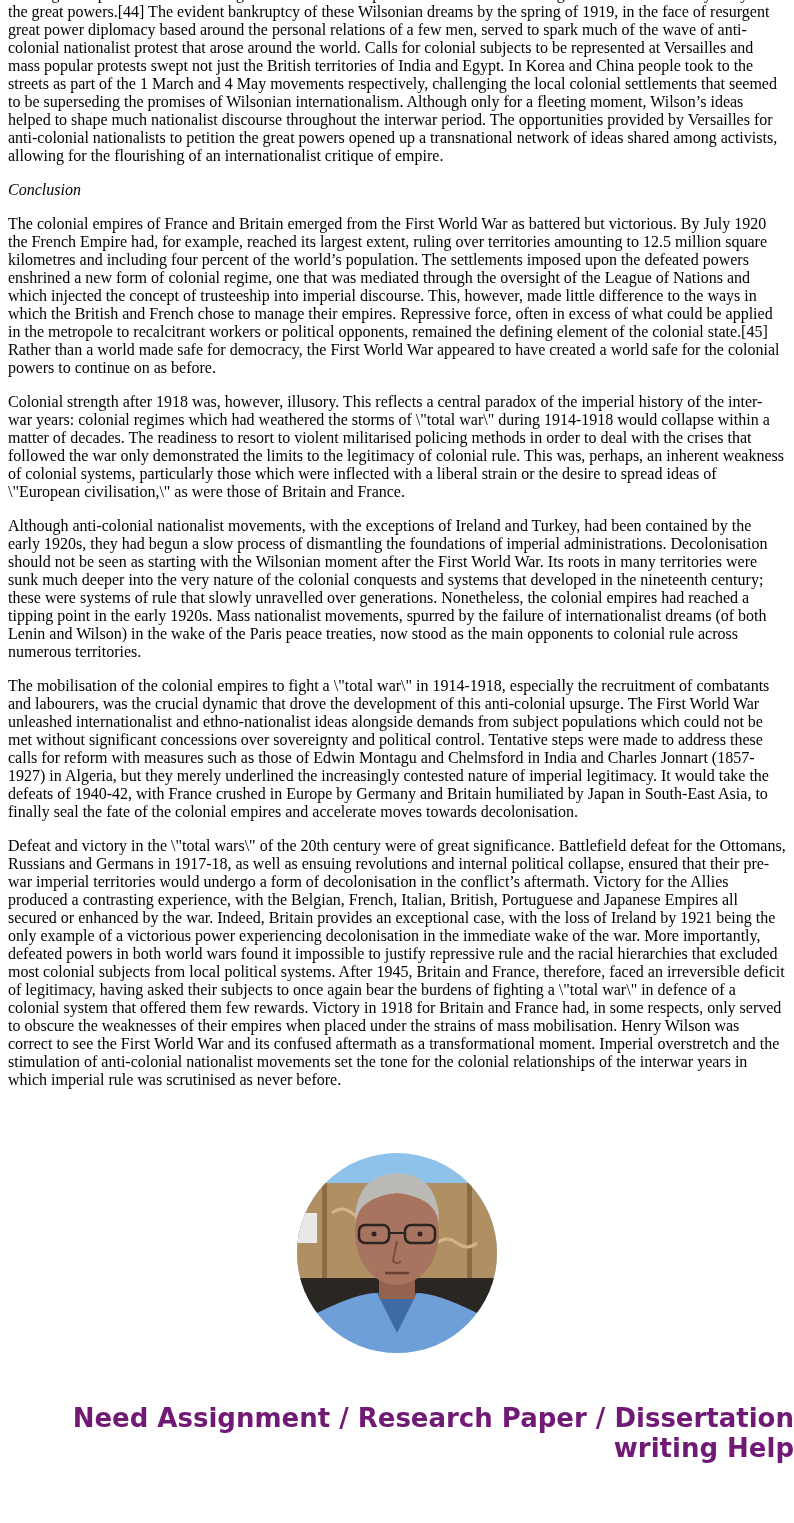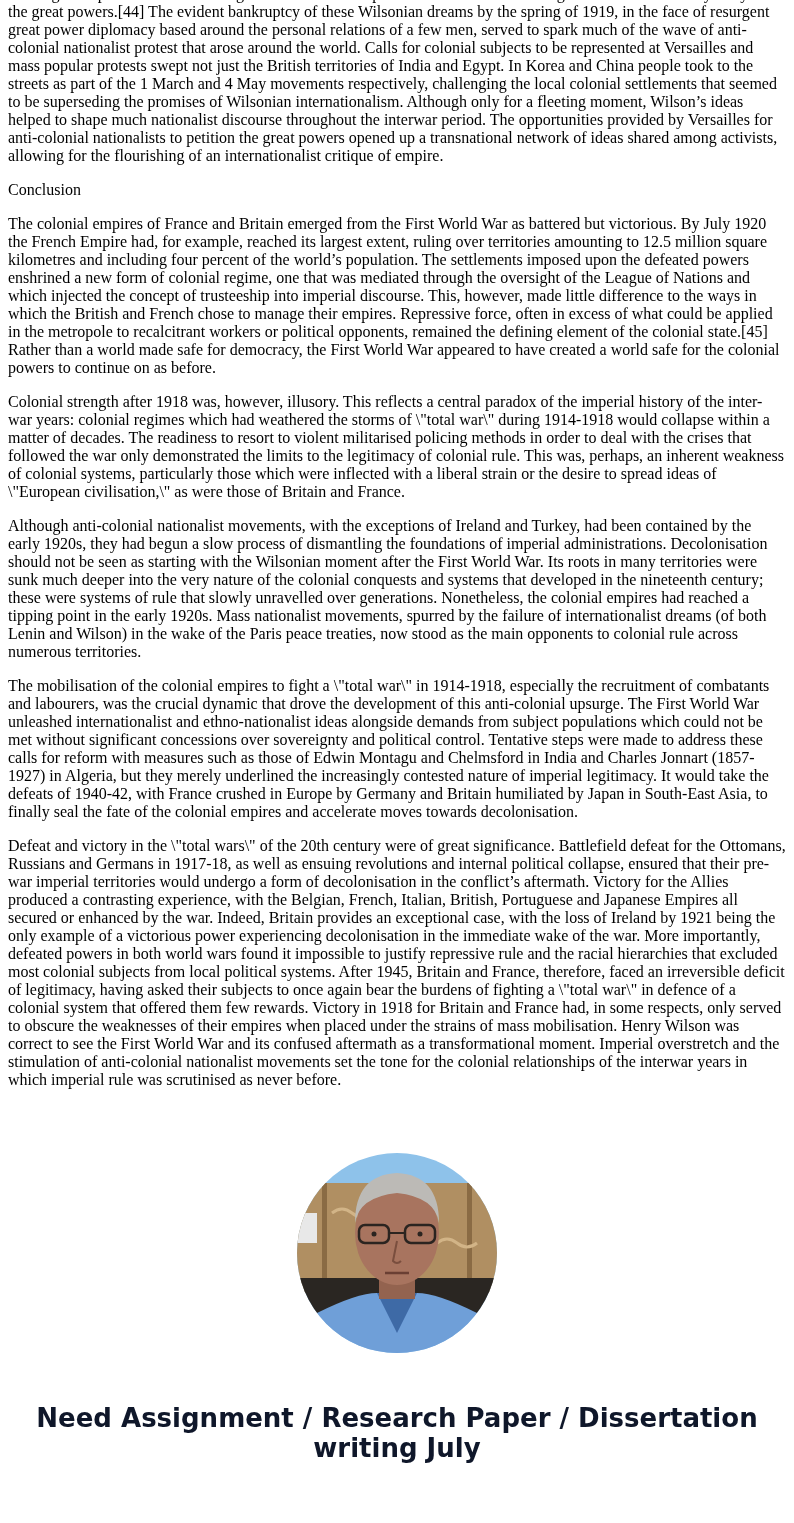--- a/index.html
+++ b/index.html
@@ -21,46 +21,47 @@
       position: absolute;
       left: 8px;
       right: 8px;
       top: -15px;
     }
     .article p {
       margin: 0 0 16px 0;
     }
     .article p.heading {
       margin: 0 0 16px 0;
+      font-style: italic;
     }
     .avatar-wrap {
       position: absolute;
       left: 297px;
       top: 1153px;
       width: 200px;
       height: 200px;
       border-radius: 50%;
       overflow: hidden;
     }
     .avatar-wrap svg {
       display: block;
       width: 200px;
       height: 200px;
     }
     .cta {
       position: absolute;
       left: 0;
       right: 0;
       top: 1403px;
-      text-align: center;
+      text-align: right;
       font-family: "DejaVu Sans", sans-serif;
       font-weight: bold;
       font-size: 26px;
       line-height: 30px;
-      color: #0f172a;
+      color: #701a75;
     }
     .cta div {
       margin: 0;
     }
   </style>
 </head>
 <body>
 
 <div class="article">
   <p>creating an expectation that the League of Nations and a peace without annexations signalled the end of the tyranny of the great powers.[44] The evident bankruptcy of these Wilsonian dreams by the spring of 1919, in the face of resurgent great power diplomacy based around the personal relations of a few men, served to spark much of the wave of anti-colonial nationalist protest that arose around the world. Calls for colonial subjects to be represented at Versailles and mass popular protests swept not just the British territories of India and Egypt. In Korea and China people took to the streets as part of the 1 March and 4 May movements respectively, challenging the local colonial settlements that seemed to be superseding the promises of Wilsonian internationalism. Although only for a fleeting moment, Wilson’s ideas helped to shape much nationalist discourse throughout the interwar period. The opportunities provided by Versailles for anti-colonial nationalists to petition the great powers opened up a transnational network of ideas shared among activists, allowing for the flourishing of an internationalist critique of empire.</p>
@@ -101,14 +102,14 @@
     <circle cx="77" cy="81" r="2.5" fill="#2b2420"></circle>
     <circle cx="123" cy="81" r="2.5" fill="#2b2420"></circle>
 
     <path d="M100 88 L96 108 Q100 112 104 108" stroke="#7a4e3e" stroke-width="2" fill="none"></path>
     <line x1="88" y1="120" x2="112" y2="120" stroke="#6a3f33" stroke-width="2.5"></line>
   </svg>
 </div>
 
 <div class="cta">
   <div>Need Assignment / Research Paper / Dissertation</div>
-  <div>writing July</div>
+  <div>writing Help</div>
 </div>
 
 </body></html>

